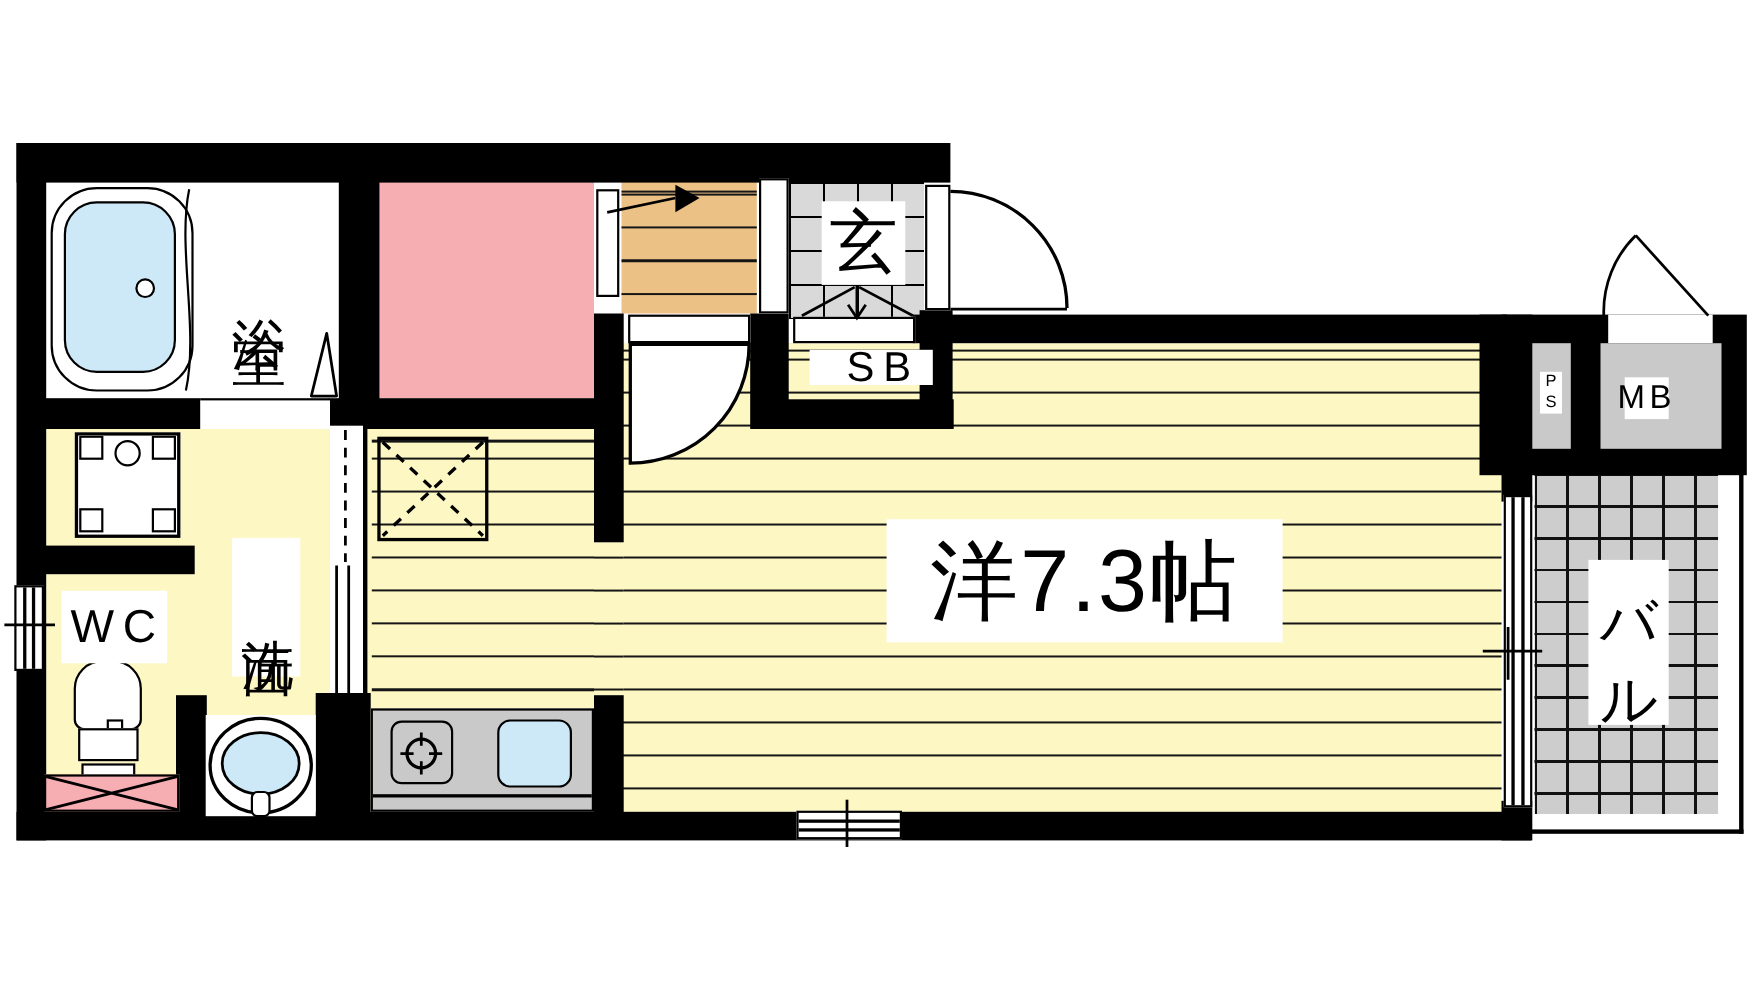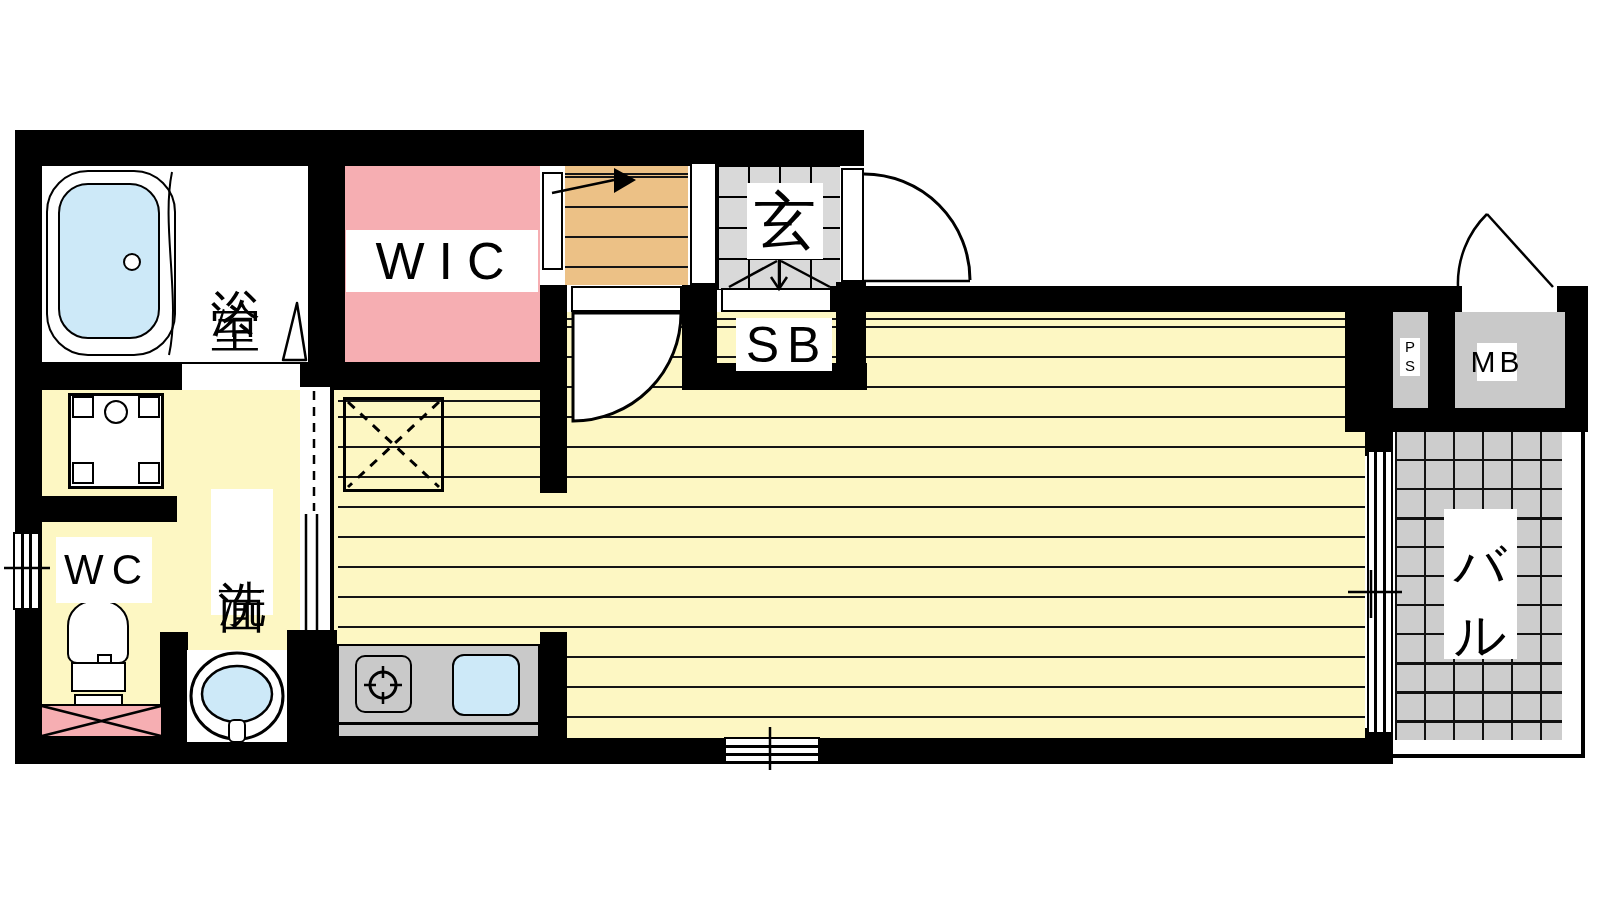--- a/index.html
+++ b/index.html
@@ -132,22 +132,22 @@
       <path stroke-width="2.5" d="M 1348 592 L 1402 592 M 1371 570 L 1371 618"></path>
     </g>
     <polygon points="614,168 614,193 636,180" fill="#000"></polygon>
     <polygon points="283,360 306,360 297,303" fill="#fff" stroke="#000" stroke-width="2.5" stroke-linejoin="round"></polygon>
     <ellipse cx="237" cy="696" rx="46" ry="43" fill="#fff" stroke="#000" stroke-width="3"></ellipse>
     <ellipse cx="237" cy="694" rx="35" ry="28" fill="#cde9f8" stroke="#000" stroke-width="2.5"></ellipse>
     <rect x="229" y="720" width="16" height="22" rx="5" fill="#fff" stroke="#000" stroke-width="2"></rect>
   </svg>
 
   <div class="lbl vert" style="left:203px;top:197px;width:66px;height:128px;font-size:50px;letter-spacing:12px">浴室</div>
-  <div class="lbl" style="left:346px;top:230px;width:182px;height:62px;font-size:52px;letter-spacing:14px;padding-left:10px">WIC</div>
   <div class="lbl" style="left:747px;top:183px;width:76px;height:76px;font-size:62px">玄</div>
-  <div class="lbl" style="left:736px;top:318px;width:90px;height:53px;font-size:50px;letter-spacing:8px;padding-left:6px">SB</div>
+  <div class="lbl" style="left:736px;top:318px;width:90px;height:32px;font-size:38px;letter-spacing:8px;padding-left:22px">SB</div>
   <div class="lbl" style="left:56px;top:537px;width:90px;height:66px;font-size:42px;letter-spacing:8px;padding-left:6px">WC</div>
   <div class="lbl vert" style="left:211px;top:489px;width:62px;height:126px;font-size:48px;letter-spacing:10px">洗面</div>
+  <div class="lbl" style="left:806px;top:472px;width:360px;height:112px;font-size:80px;letter-spacing:2px">洋7.3帖</div>
   <div class="lbl vert" style="left:1444px;top:509px;width:73px;height:150px;font-size:52px;letter-spacing:18px">バル</div>
   <div class="lbl vert" style="left:1400px;top:338px;width:20px;height:38px;font-size:15px;letter-spacing:2px">PS</div>
   <div class="lbl" style="left:1477px;top:343px;width:40px;height:38px;font-size:30px;letter-spacing:4px">MB</div>
 
 </div>
 
 </body></html>

